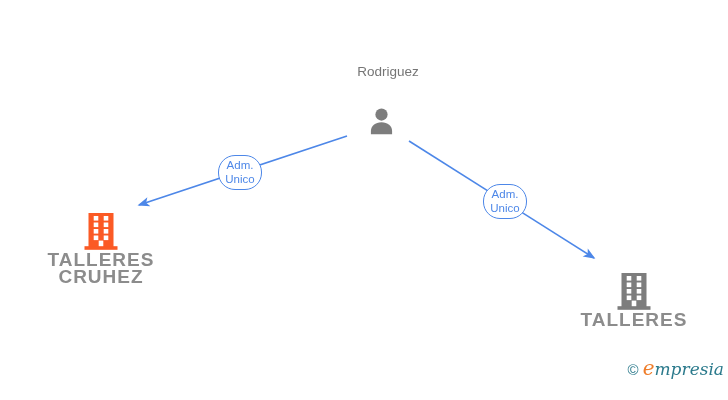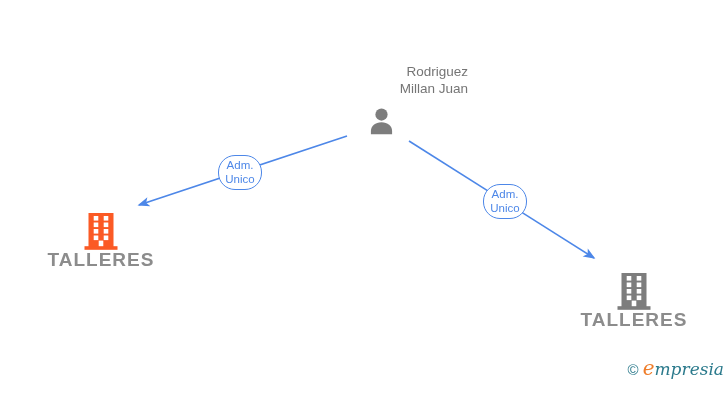--- a/index.html
+++ b/index.html
@@ -14,23 +14,23 @@
     background: #ffffff;
     overflow: hidden;
   }
   .edges-svg {
     position: absolute;
     left: 0; top: 0;
     width: 728px; height: 400px;
   }
   .person-name {
     position: absolute;
-    left: 328px; top: 63px;
+    left: 318px; top: 63px;
     width: 140px;
-    text-align: right;
+    text-align: center;
     font-size: 13.5px;
     line-height: 17px;
     color: #757575;
     cursor: pointer;
   }
   .person-icon {
     position: absolute;
     left: 364px; top: 105px;
     width: 35px; height: 36px;
     cursor: pointer;
@@ -102,21 +102,20 @@
       <marker id="arrowhead" markerWidth="9" markerHeight="7" refX="7" refY="3.5" orient="auto" markerUnits="strokeWidth">
         <path d="M0.5,0.5 L8,3.5 L0.5,6.5 L2.3,3.5 Z" fill="#4d87e8"></path>
       </marker>
     </defs>
     <line x1="347" y1="136" x2="139" y2="205" stroke-width="1.6" marker-end="url(#arrowhead)" stroke="#4d87e8"></line>
     <line x1="409" y1="141" x2="594" y2="258" stroke-width="1.6" marker-end="url(#arrowhead)" stroke="#4d87e8"></line>
   </svg>
 
   <div class="person-name">
     <div>Rodriguez</div>
-    <div>Millan Juan</div>
   </div>
   <svg class="person-icon" viewBox="0 0 36 36">
     <g fill="#7d7d7d">
       <circle cx="18" cy="9.3" r="6.3"></circle>
       <path d="M18 17.2 C 11.6 17.2 7.1 20.9 7.1 26.3 L 7.1 29.6 L 28.9 29.6 L 28.9 26.3 C 28.9 20.9 24.4 17.2 18 17.2 Z"></path>
     </g>
   </svg>
 
   <div class="edge-label left">
     <div>Adm.</div>
@@ -139,20 +138,21 @@
       <rect x="19.7" y="9.5" width="4.6" height="4.6"></rect>
       <rect x="9.7" y="16" width="4.6" height="4.6"></rect>
       <rect x="19.7" y="16" width="4.6" height="4.6"></rect>
       <rect x="9.7" y="22.5" width="4.6" height="4.6"></rect>
       <rect x="19.7" y="22.5" width="4.6" height="4.6"></rect>
       <rect x="14.7" y="27.6" width="4.6" height="5.6"></rect>
     </g>
   </svg>
   <div class="company-name left">
     <div>TALLERES</div>
+    <div>CRUHEZ</div>
   </div>
 
   <svg class="building-icon right" viewBox="0 0 34 37">
     <g fill="#7d7d7d">
       <rect x="4.5" y="0" width="25" height="34"></rect>
       <rect x="0.5" y="33.2" width="33" height="3.6"></rect>
     </g>
     <g fill="#ffffff">
       <rect x="9.7" y="3" width="4.6" height="4.6"></rect>
       <rect x="19.7" y="3" width="4.6" height="4.6"></rect>

